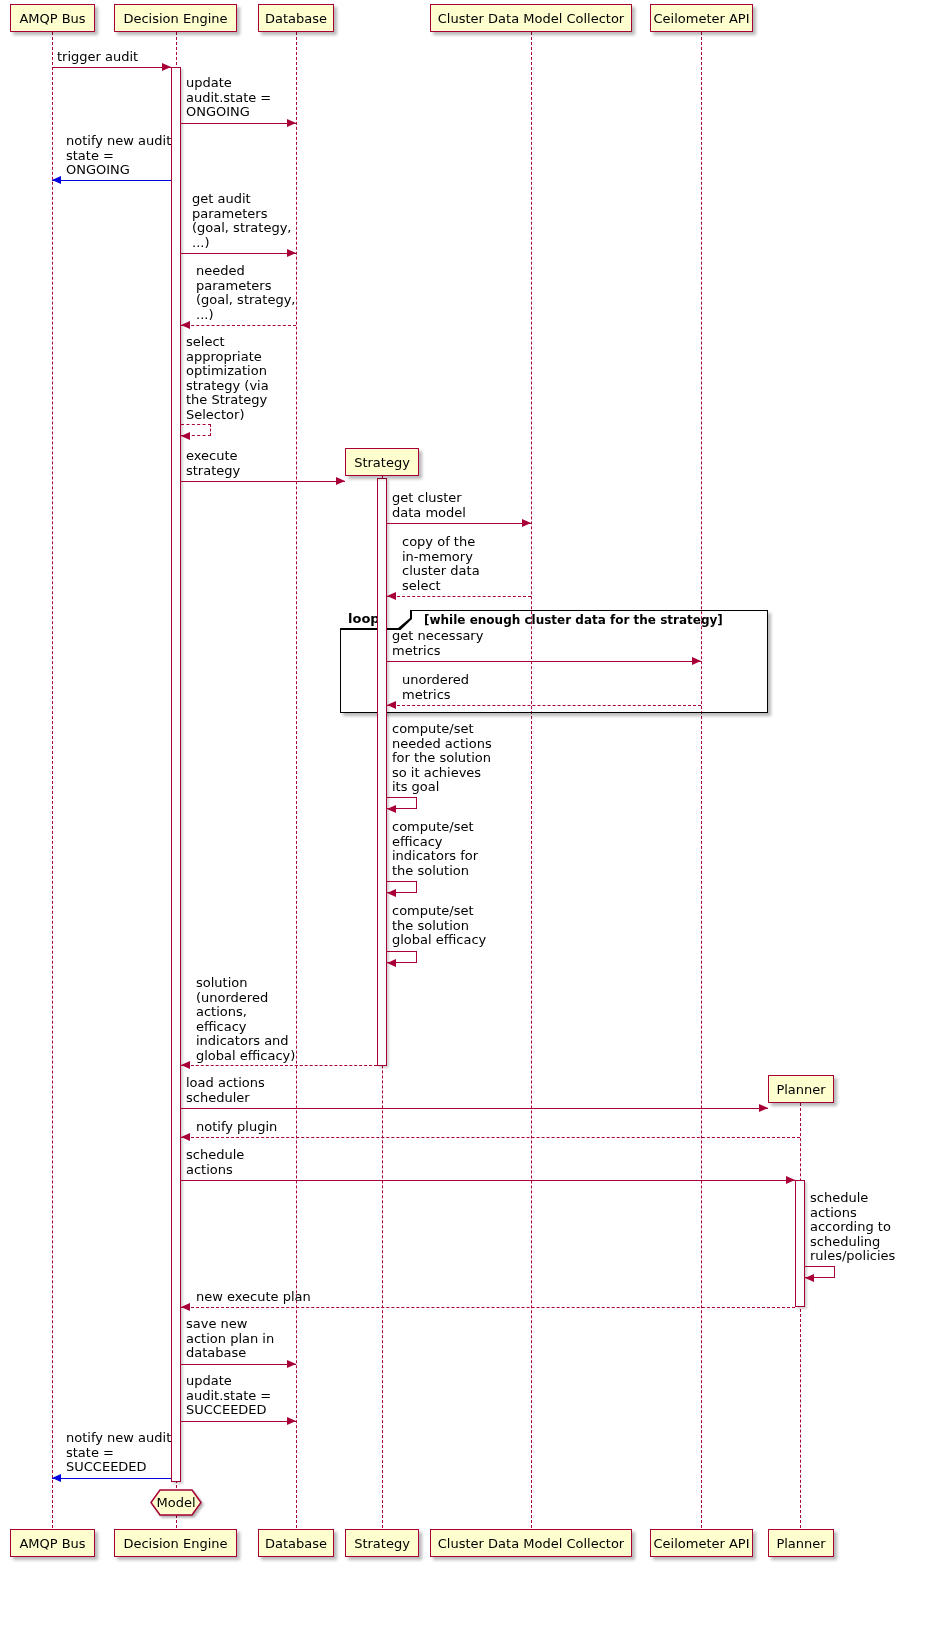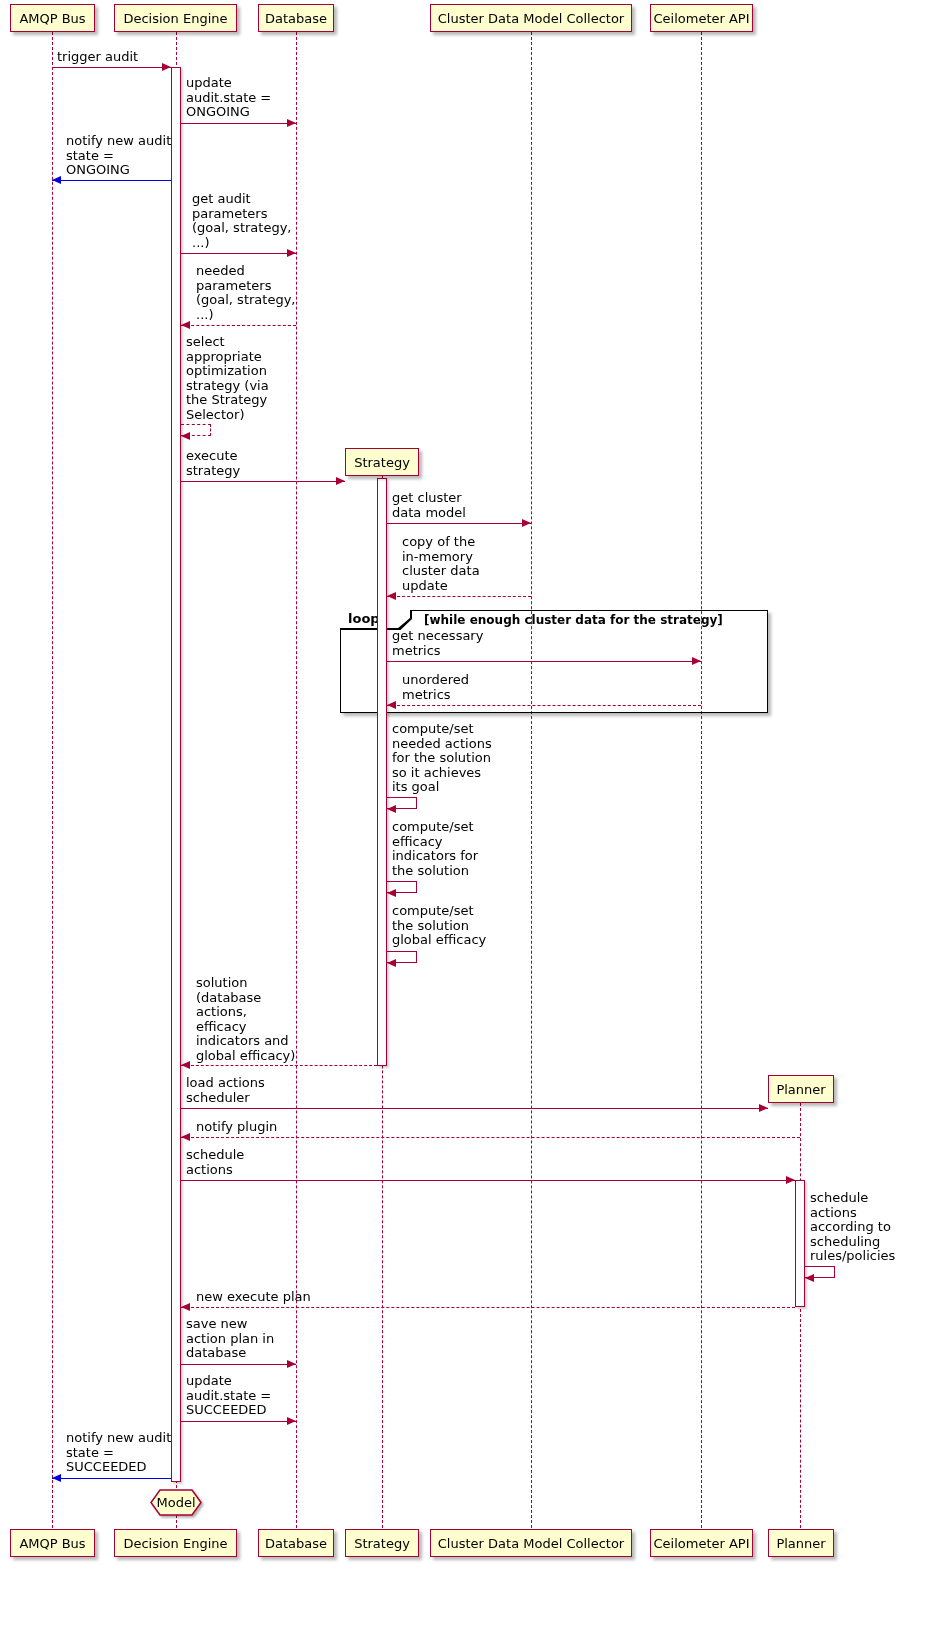--- a/index.html
+++ b/index.html
@@ -130,21 +130,21 @@
     <div class="lbl" style="left:392px;top:491px">get cluster
 data model</div>
     <div class="line" style="left:387px;top:523px;width:144px"></div>
     <div class="head right" style="left:522px;top:519px"></div>
   </div>
 
   <div class="msg">
     <div class="lbl" style="left:402px;top:535px">copy of the
 in-memory
 cluster data
-update</div>
+select</div>
     <div class="line dotted" style="left:387px;top:596px;width:144px"></div>
     <div class="head left" style="left:387px;top:592px"></div>
   </div>
 
   <div class="msg">
     <div class="lbl" style="left:392px;top:629px">get necessary
 metrics</div>
     <div class="line" style="left:387px;top:661px;width:314px"></div>
     <div class="head right" style="left:692px;top:657px"></div>
   </div>
@@ -178,21 +178,21 @@
   <div class="msg">
     <div class="lbl" style="left:392px;top:904px">compute/set
 the solution
 global efficacy</div>
     <div class="selfloop" style="left:387px;top:951px;width:30px;height:12px"></div>
     <div class="head left" style="left:387px;top:959px"></div>
   </div>
 
   <div class="msg">
     <div class="lbl" style="left:196px;top:976px">solution
-(database
+(unordered
 actions,
 efficacy
 indicators and
 global efficacy)</div>
     <div class="line dotted" style="left:181px;top:1065px;width:196px"></div>
     <div class="head left" style="left:181px;top:1061px"></div>
   </div>
 
   <div class="msg">
     <div class="lbl" style="left:186px;top:1076px">load actions

